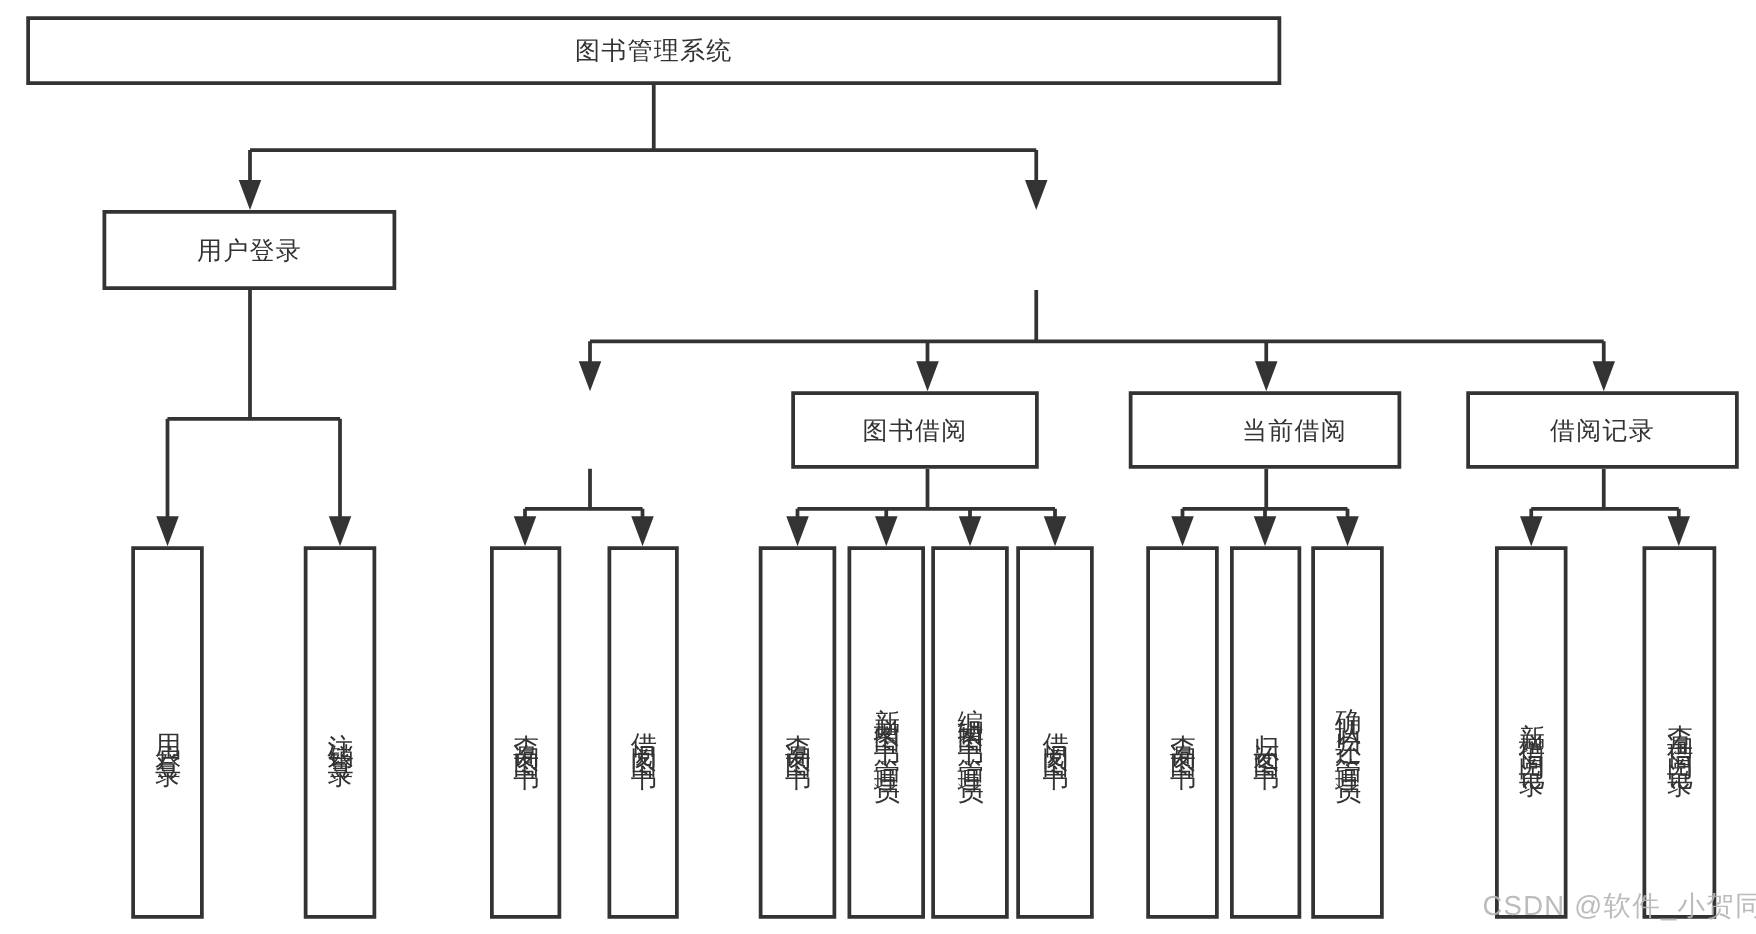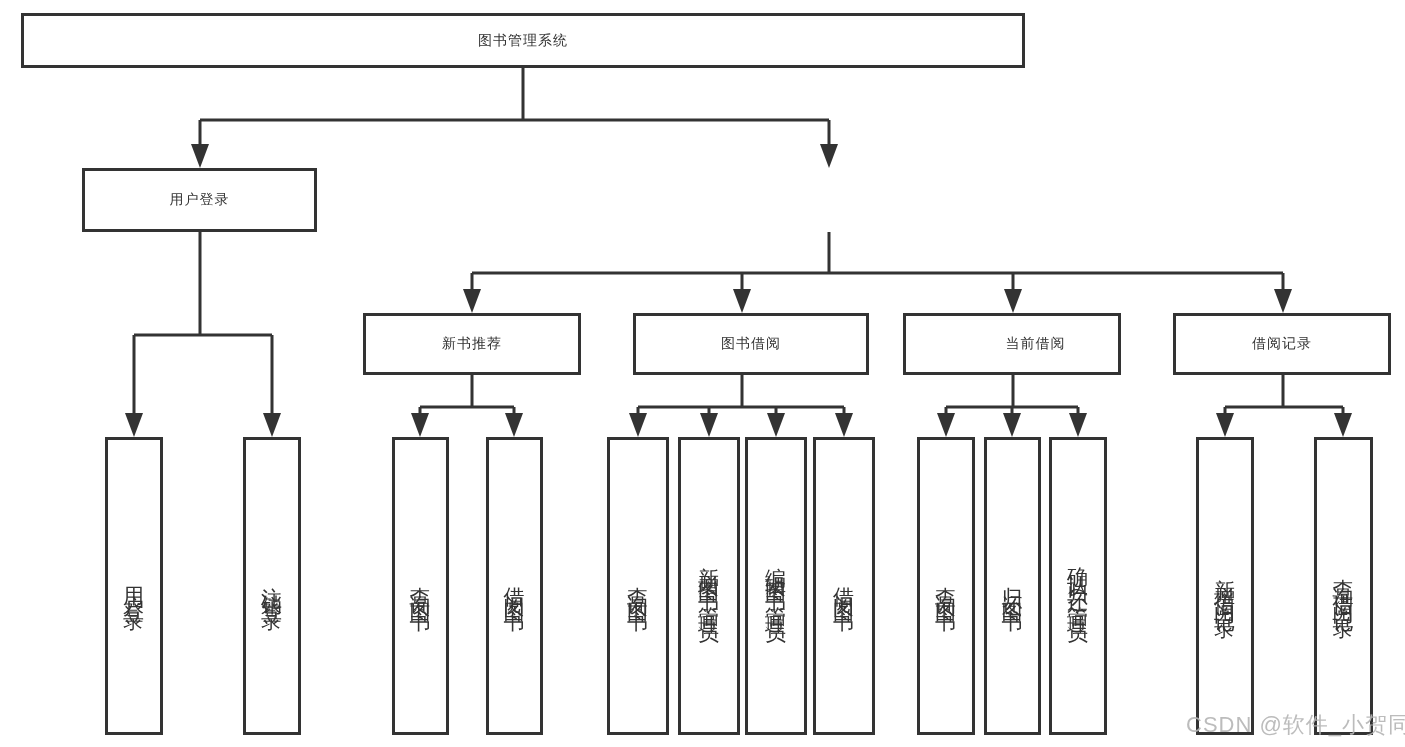--- a/index.html
+++ b/index.html
@@ -18,21 +18,21 @@
   .stage{position:absolute;left:0;top:0;width:1405px;height:747px;}
   svg.wires{position:absolute;left:0;top:0;pointer-events:none;}
   svg.wires path{stroke:var(--ink);stroke-width:3;fill:none;}
   svg.wires polygon{fill:var(--ink);stroke:none;}
   .node{
     position:absolute;
     box-sizing:border-box;
     background:#ffffff;
     border:3px solid var(--ink);
     display:flex;align-items:center;justify-content:center;
-    font-size:14px;
+    font-size:20px;
     color:var(--ink);
     letter-spacing:1px;
     text-align:center;
     z-index:2;
   }
   .node.vert{
     writing-mode:vertical-rl;
     text-orientation:mixed;
     letter-spacing:8px;
     font-size:21px;
@@ -87,22 +87,21 @@
 
     <path d="M1283 375 V407 M1225 407 H1343 M1225 407 V415 M1343 407 V415"></path>
     <polygon points="1216,413 1234,413 1225,437"></polygon>
     <polygon points="1334,413 1352,413 1343,437"></polygon>
   </svg>
 
   <div class="node" style="left:21px;top:13px;width:1004px;height:55px;">图书管理系统</div>
 
   <div class="node" style="left:82px;top:168px;width:235px;height:64px;">用户登录</div>
 
-  <div class="node" style="left:363px;top:313px;width:218px;height:62px;">新书推荐</div>
-  <div class="node" style="left:633px;top:313px;width:236px;height:62px;">图书借阅</div>
+  <div class="node" style="left:633px;top:313px;width:198px;height:62px;">图书借阅</div>
   <div class="node" style="left:903px;top:313px;width:218px;height:62px;padding-left:47px;">当前借阅</div>
   <div class="node" style="left:1173px;top:313px;width:218px;height:62px;">借阅记录</div>
 
   <div class="node vert" style="left:105px;top:437px;width:58px;height:298px;">用户登录</div>
   <div class="node vert" style="left:243px;top:437px;width:58px;height:298px;">注销登录</div>
 
   <div class="node vert" style="left:392px;top:437px;width:57px;height:298px;">查询图书</div>
   <div class="node vert" style="left:486px;top:437px;width:57px;height:298px;">借阅图书</div>
 
   <div class="node vert" style="left:607px;top:437px;width:62px;height:298px;">查询图书</div>

